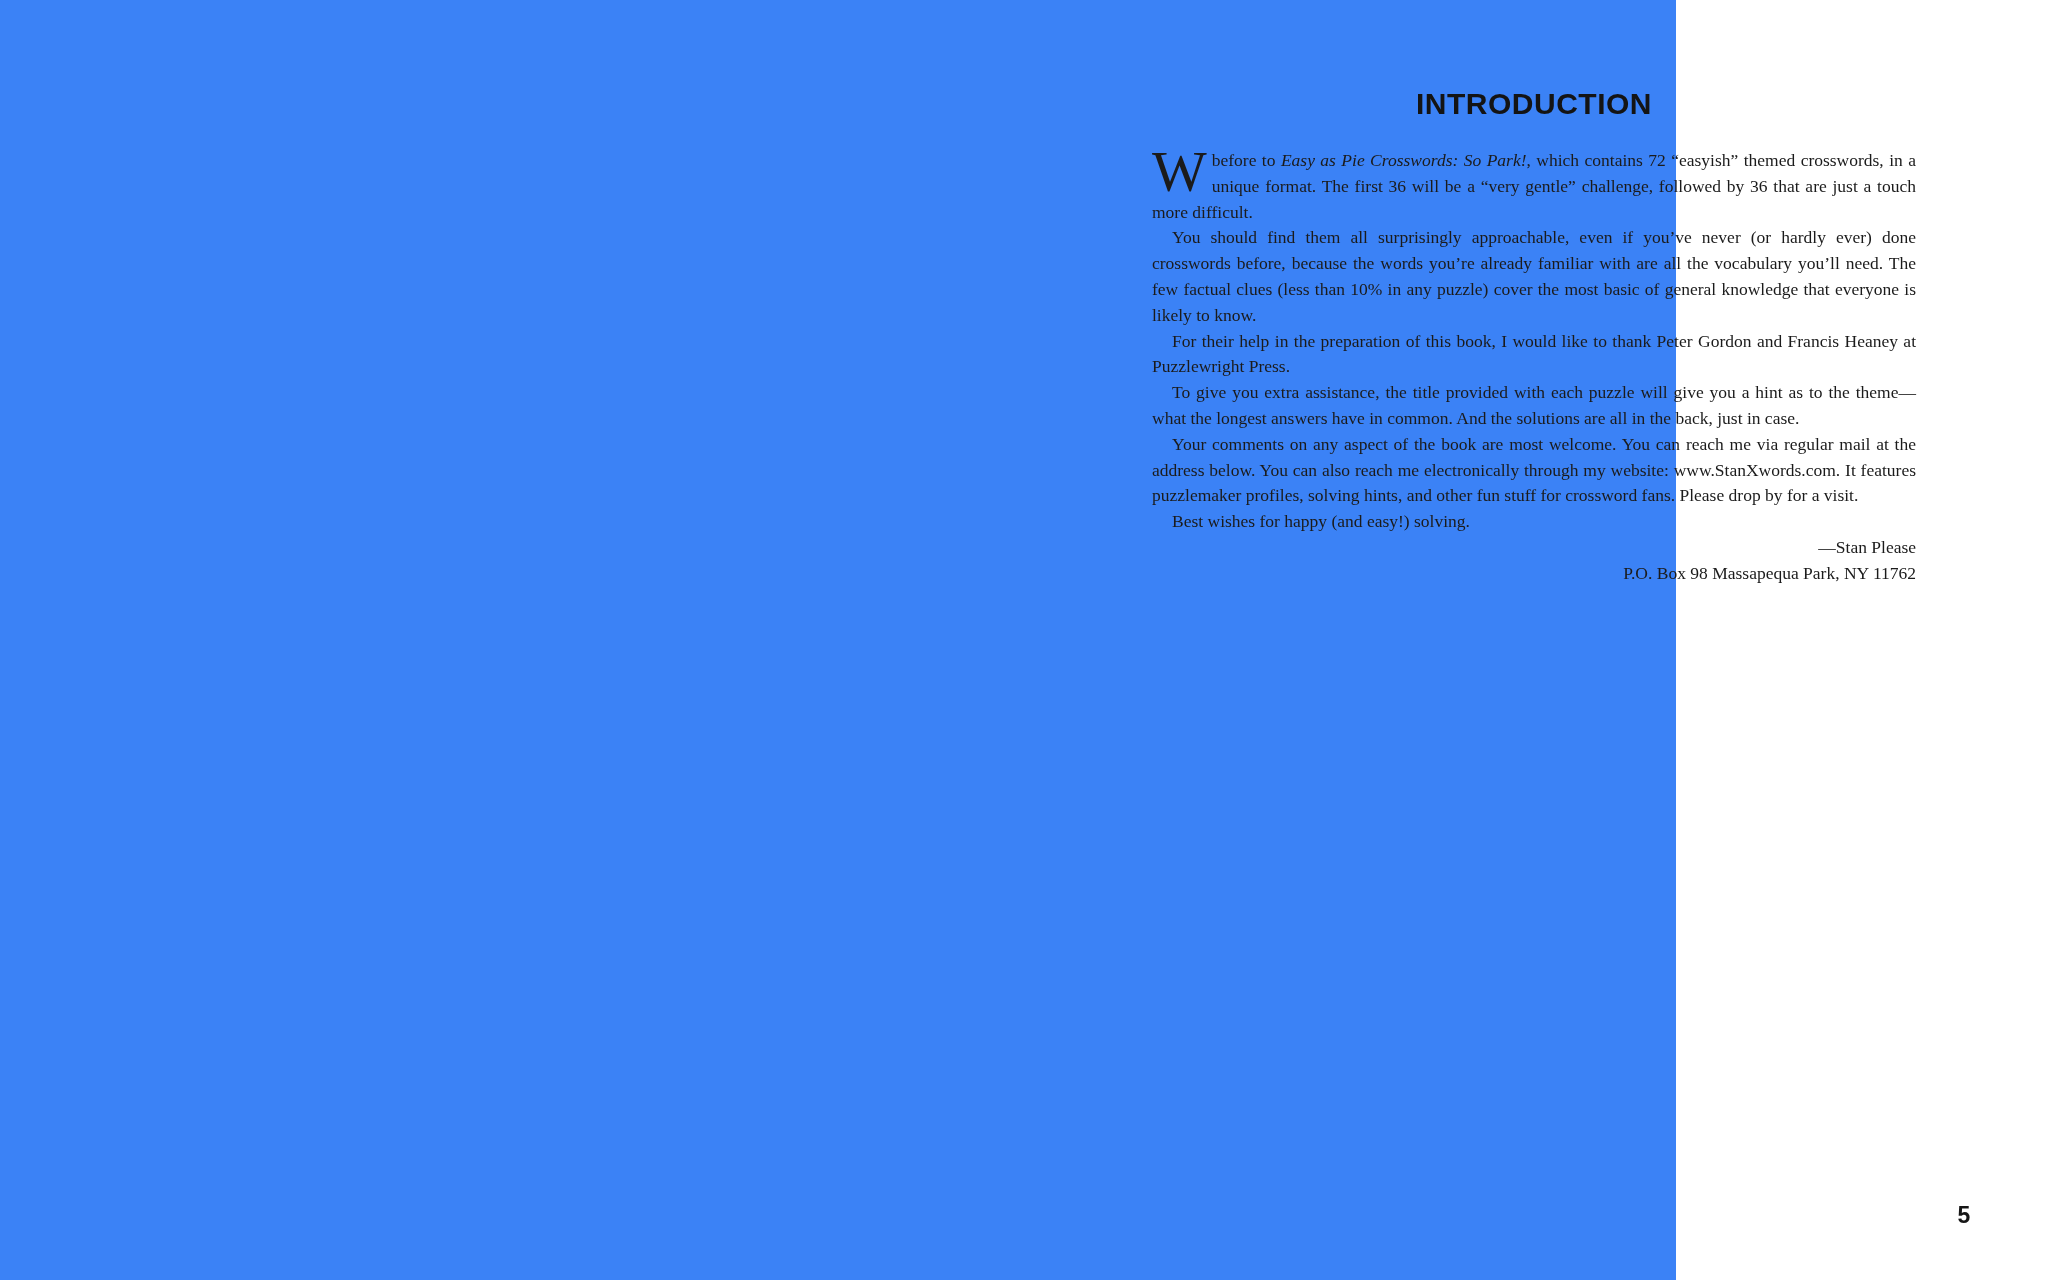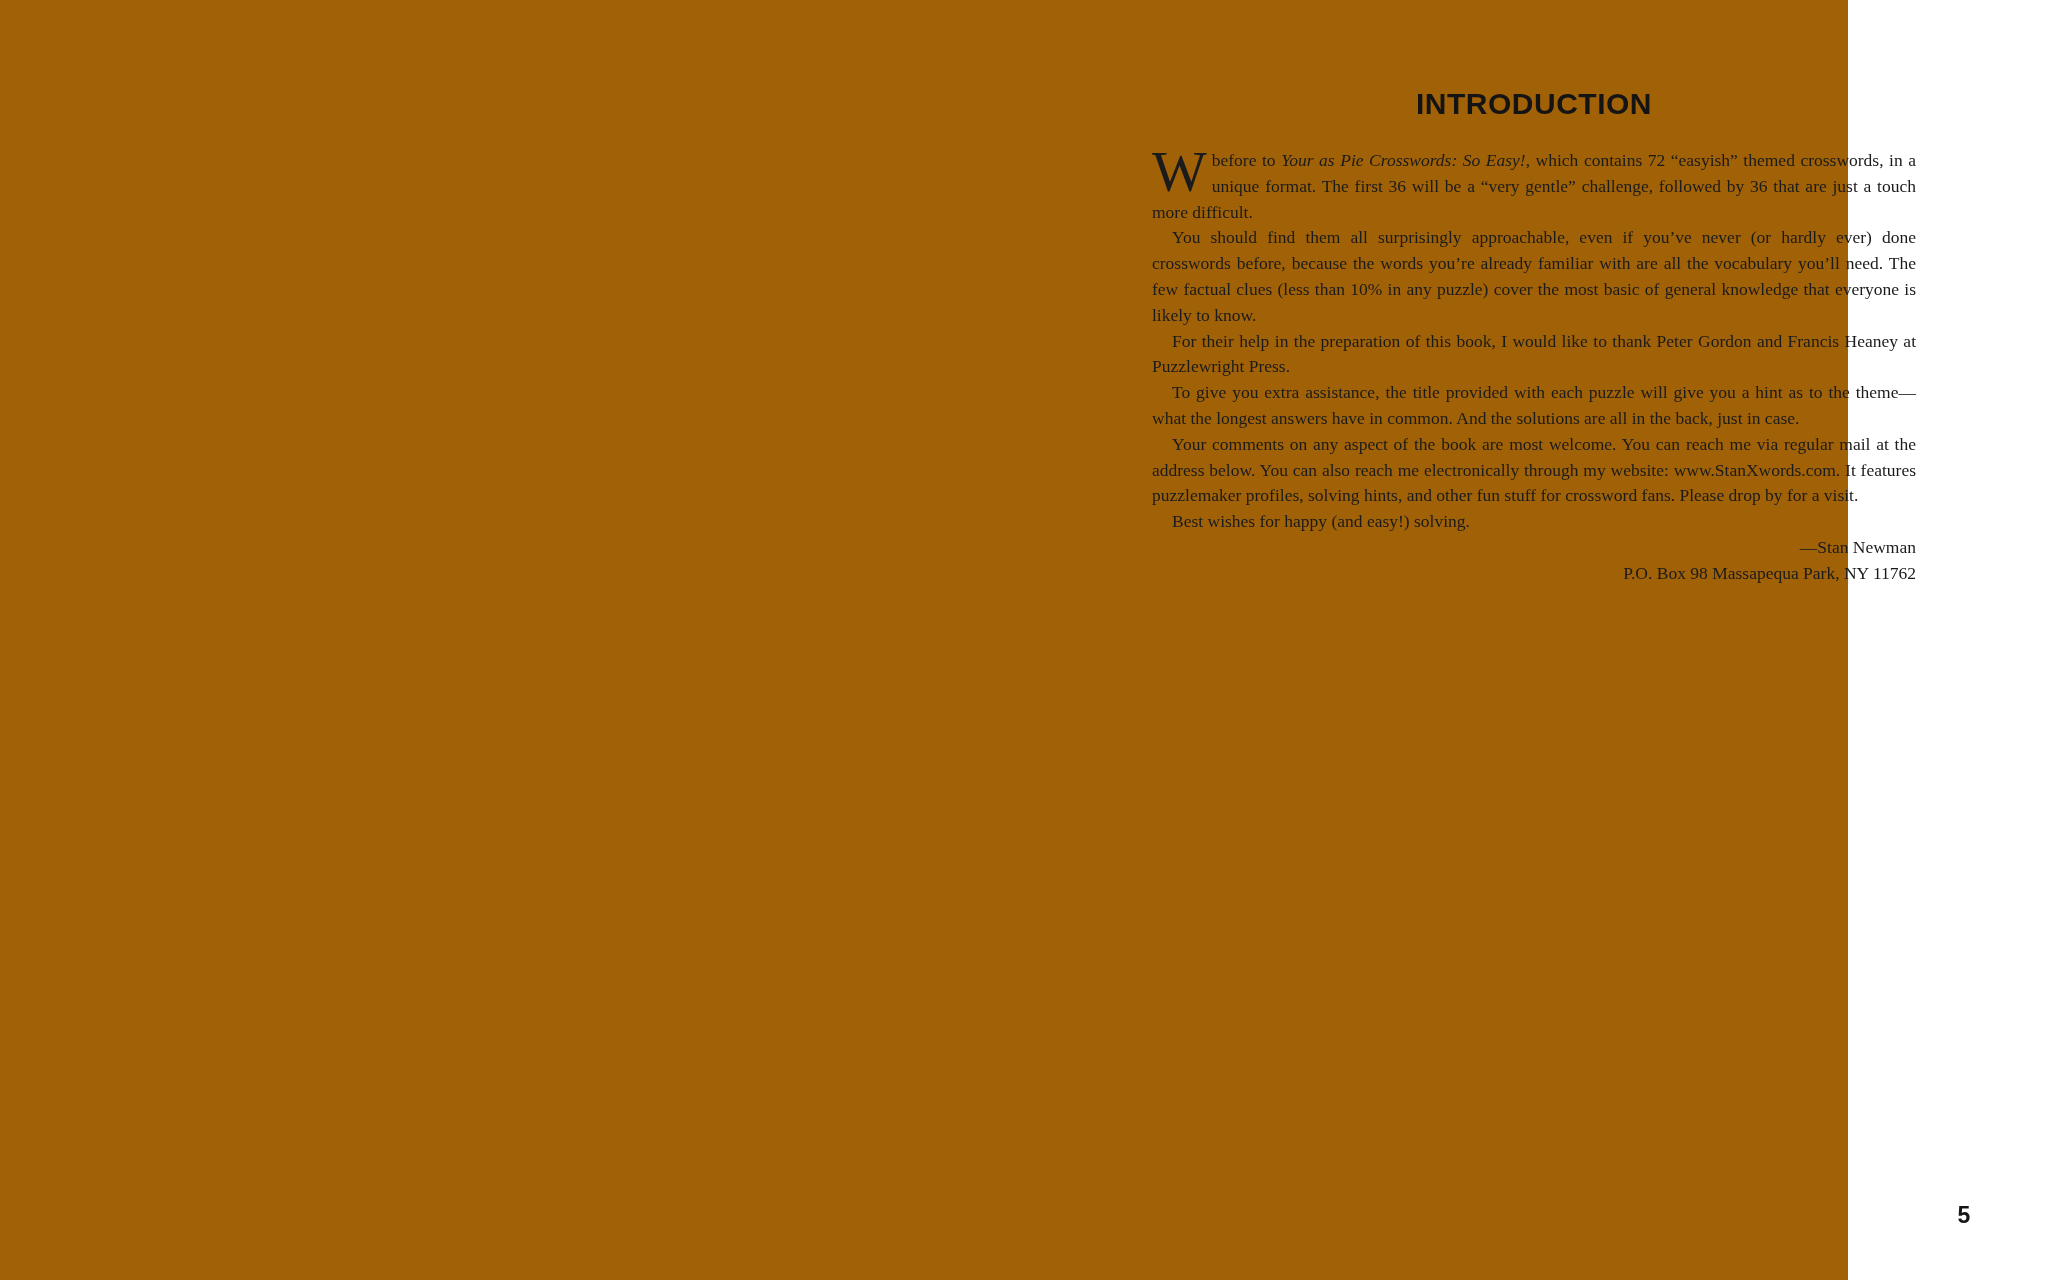--- a/index.html
+++ b/index.html
@@ -6,23 +6,23 @@
   html, body {
     margin: 0;
     padding: 0;
     width: 2048px;
     height: 1280px;
     background: #ffffff;
     overflow: hidden;
   }
   .page {
     position: relative;
-    width: 1848px;
+    width: 1676px;
     height: 1280px;
-    background: #a16207;
+    background: #3b82f6;
   }
   .content {
     position: absolute;
     left: 1152px;
     top: 88px;
     width: 764px;
     color: #1b1b1b;
   }
   h1.title {
     margin: 0 0 28px 0;
@@ -78,34 +78,34 @@
 </head>
 <body>
 
 <div class="page">
   <div class="content">
 
     <h1 class="title">INTRODUCTION</h1>
 
     <div class="body-text">
 
-      <p class="first"><span class="dropcap">W</span><span>before to </span><span class="book-title-italic">Your as Pie Crosswords: So Easy!</span><span>, which contains 72 “easyish” themed crosswords, in a unique format. The first 36 will be a “very gentle” challenge, followed by 36 that are just a touch more difficult.</span></p>
+      <p class="first"><span class="dropcap">W</span><span>before to </span><span class="book-title-italic">Easy as Pie Crosswords: So Park!</span><span>, which contains 72 “easyish” themed crosswords, in a unique format. The first 36 will be a “very gentle” challenge, followed by 36 that are just a touch more difficult.</span></p>
 
       <p class="indent">You should find them all surprisingly approachable, even if you’ve never (or hardly ever) done crosswords before, because the words you’re already familiar with are all the vocabulary you’ll need. The few factual clues (less than 10% in any puzzle) cover the most basic of general knowledge that everyone is likely to know.</p>
 
       <p class="indent">For their help in the preparation of this book, I would like to thank Peter Gordon and Francis Heaney at Puzzlewright Press.</p>
 
       <p class="indent">To give you extra assistance, the title provided with each puzzle will give you a hint as to the theme—what the longest answers have in common. And the solutions are all in the back, just in case.</p>
 
       <p class="indent">Your comments on any aspect of the book are most welcome. You can reach me via regular mail at the address below. You can also reach me electronically through my website: www.StanXwords.com. It features puzzlemaker profiles, solving hints, and other fun stuff for crossword fans. Please drop by for a visit.</p>
 
       <p class="indent">Best wishes for happy (and easy!) solving.</p>
 
       <div class="sig">
-        <p>—Stan Newman</p>
+        <p>—Stan Please</p>
         <p>P.O. Box 98 Massapequa Park, NY 11762</p>
       </div>
 
     </div>
   </div>
 
   <div class="pagenum">5</div>
 </div>
 
 </body></html>

